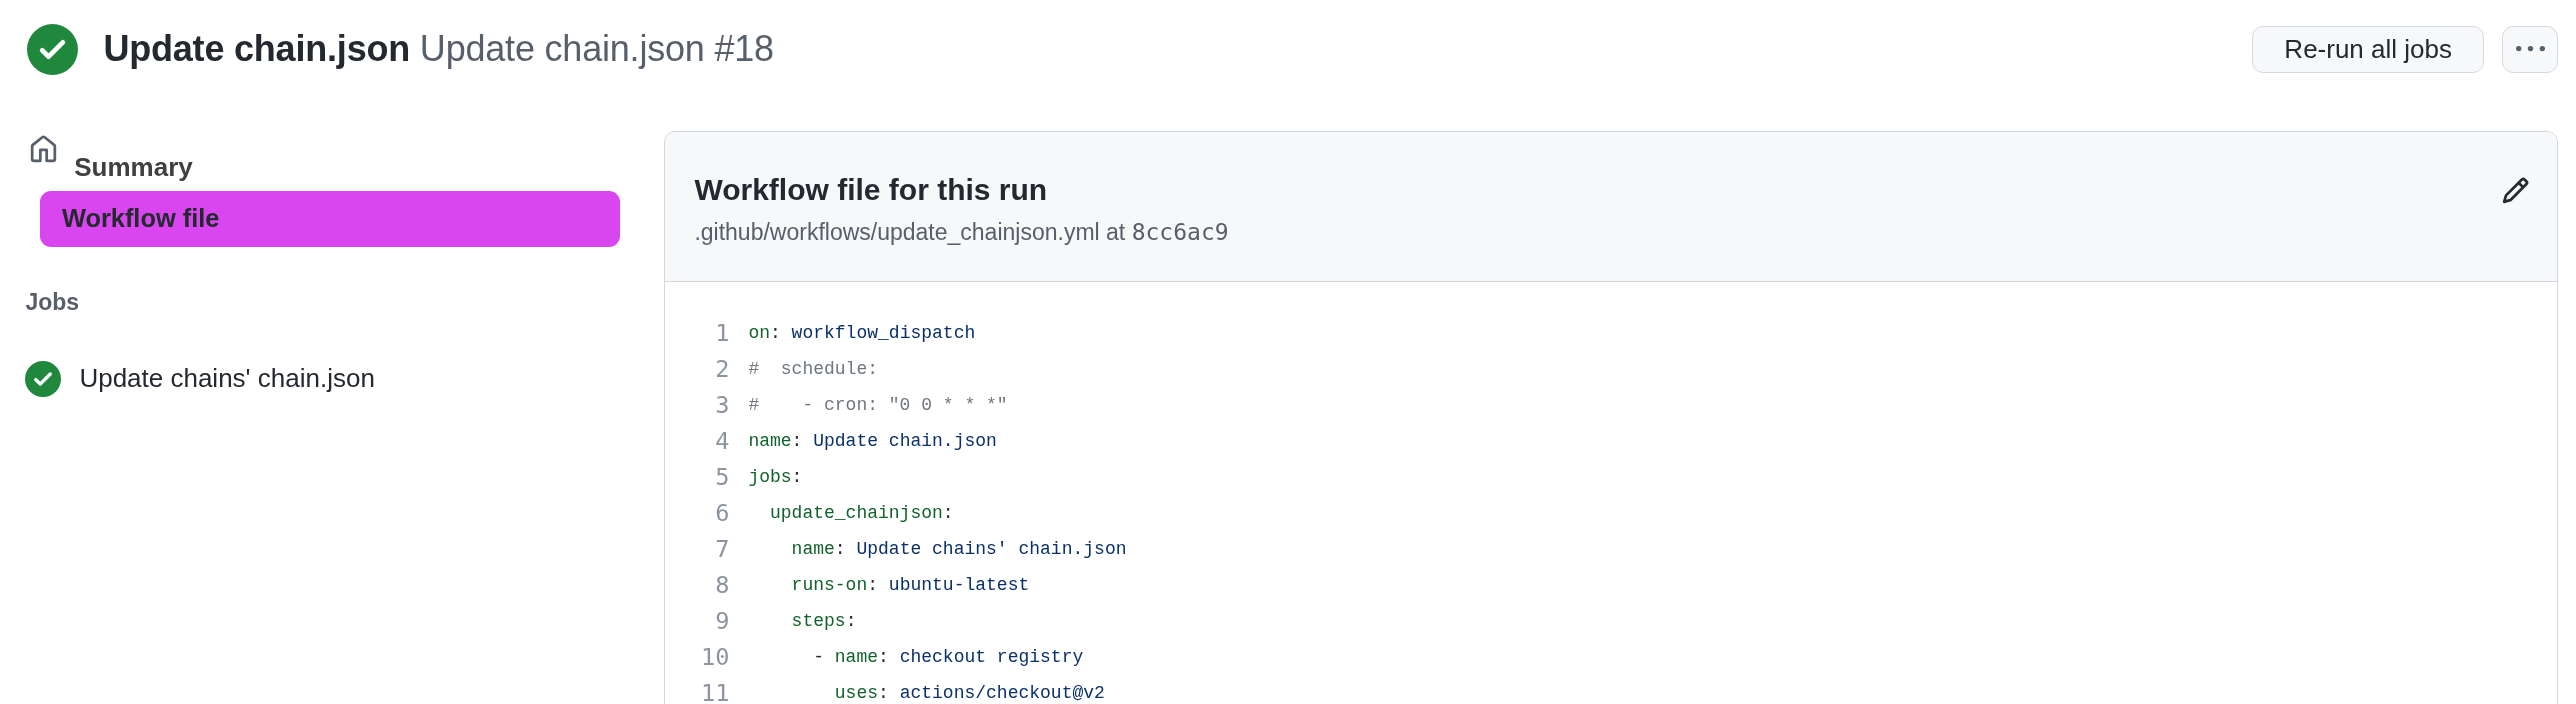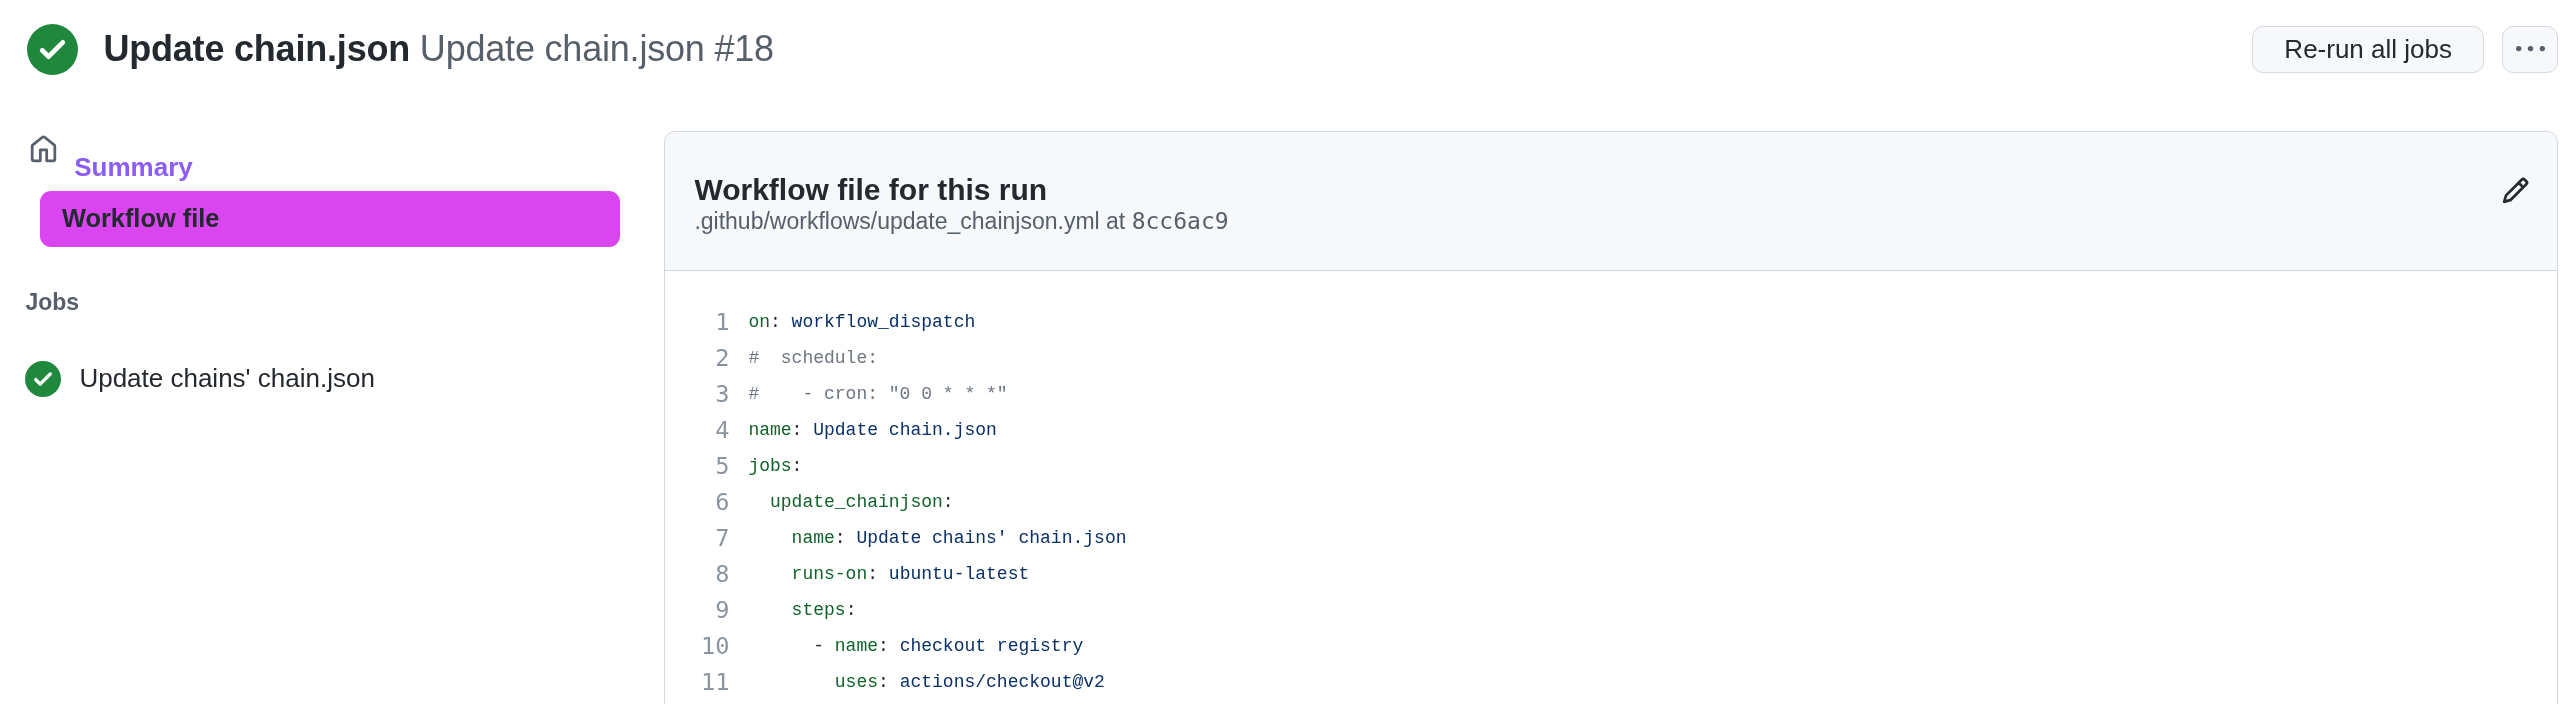--- a/index.html
+++ b/index.html
@@ -52,21 +52,21 @@
   
   .main { display: flex; padding: 0 18px 0 25.4px; margin-top: 53px; align-items: flex-start; }
 
   
   .sidebar { width: 595px; flex: 0 0 auto; margin-right: 44px; }
   .summary-row {
     display: flex; align-items: center; gap: 16.3px;
     padding-left: 3.6px; height: 36px; cursor: pointer;
   }
   .summary-row svg { width: 29px; height: 29px; color: #57606a; display: block; }
-  .summary-row .label { font-size: 26px; font-weight: 600; color: #8b5cf6; margin-top: 36px; }
+  .summary-row .label { font-size: 26px; font-weight: 600; color: #404040; margin-top: 36px; }
   .wf-item {
     margin-top: 23.6px; margin-left: 14.5px;
     height: 56px; display: flex; align-items: center;
     padding-left: 22px;
     background: #d946ef; border-radius: 11px;
     font-size: 25.4px; font-weight: 600; color: #24292f;
     cursor: pointer;
   }
   .jobs-header { margin-top: 42px; font-size: 23px; font-weight: 600; color: #57606a; }
   .job-item { margin-top: 45px; display: flex; align-items: center; gap: 18px; cursor: pointer; }
@@ -84,21 +84,21 @@
   }
   .card-header {
     background: #f6f8fa;
     border-bottom: 1.8px solid #d0d7de;
     padding: 40px 27px 35px 29px;
     display: flex;
     justify-content: space-between;
     align-items: flex-start;
   }
   .card-title { font-size: 30px; font-weight: 600; line-height: 36px; color: #24292f; }
-  .card-sub { font-size: 23px; line-height: 27px; color: #57606a; }
+  .card-sub { margin-top: 11px; font-size: 23px; line-height: 27px; color: #57606a; }
   .card-sub .mono { font-size: 23px; }
   .edit-btn {
     background: transparent; border: none; cursor: pointer;
     color: #24292f; padding: 0; margin-top: 3.6px;
   }
   .edit-btn svg { width: 29px; height: 29px; display: block; }
 
   
   .card-body { padding: 33px 0 36px 0; background: #ffffff; }
   .code-line { display: flex; height: 36px; line-height: 36px; }

